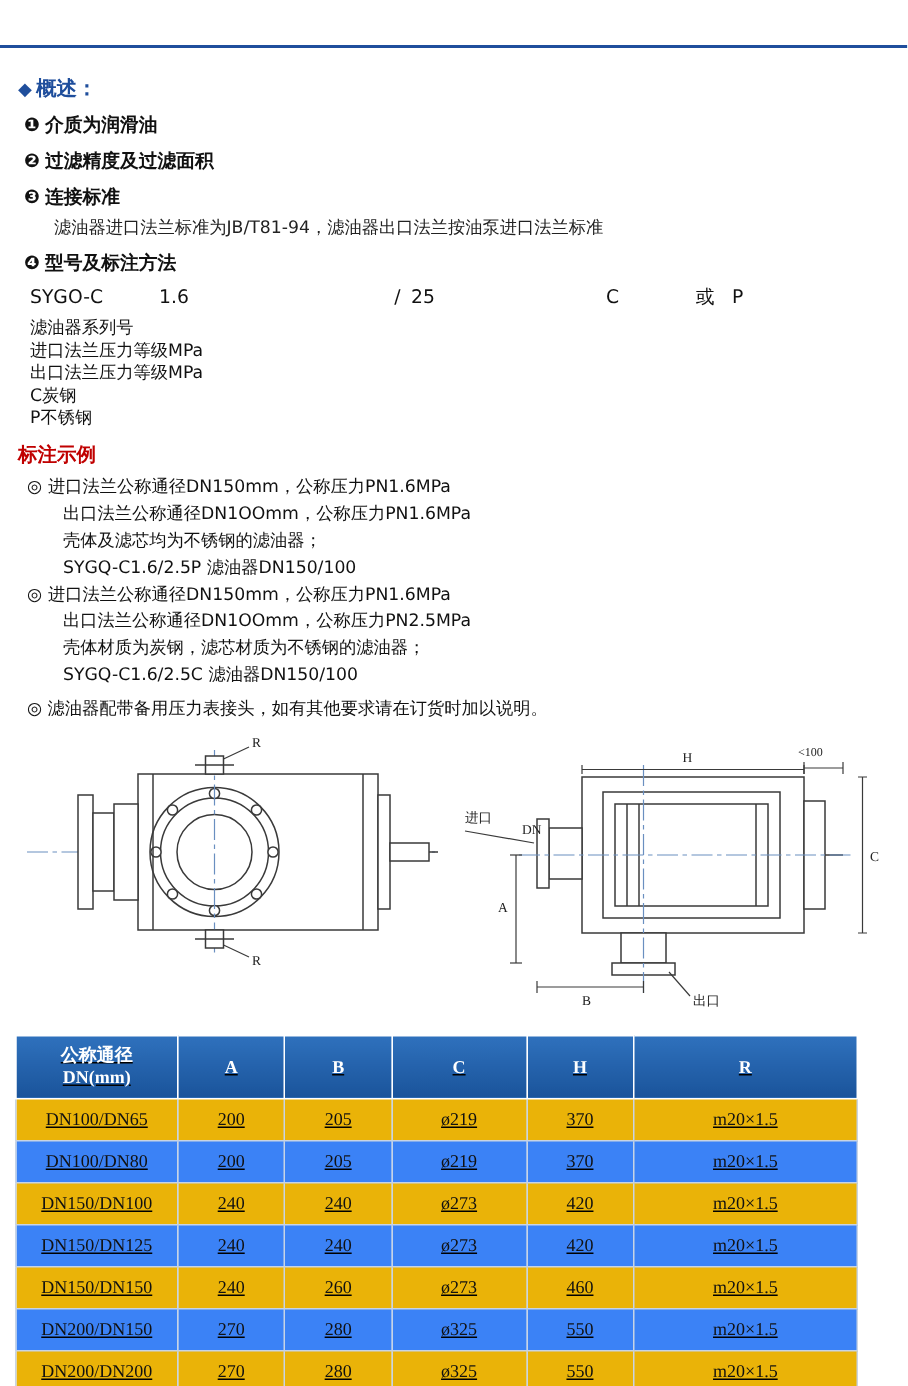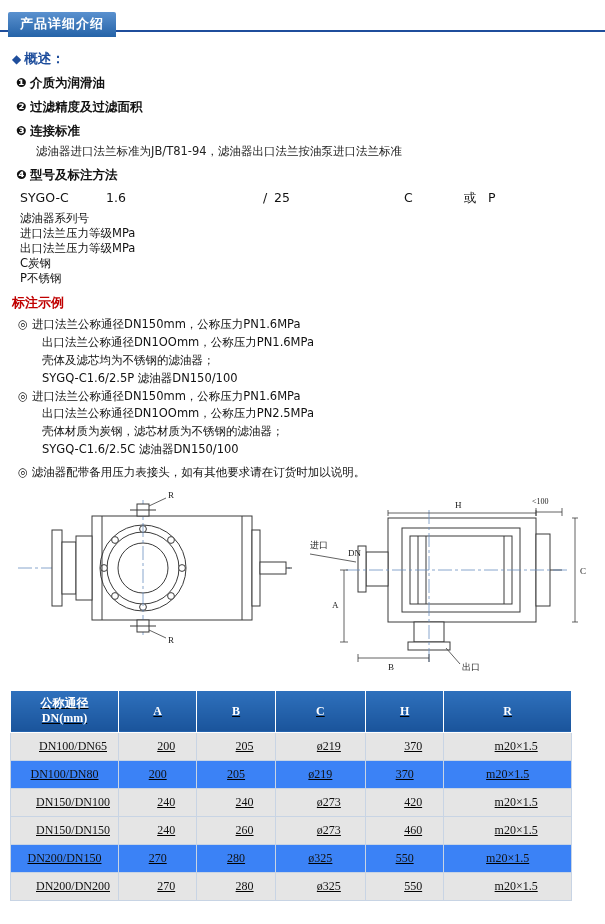--- a/index.html
+++ b/index.html
@@ -144,32 +144,31 @@
     text-align: center;
     line-height: 1.3;
   }
   table.spec th.first { width: 108px; }
   table.spec td {
     border: 1px solid #c8d4e4;
     text-align: center;
     padding: 6px 2px;
     color: #111;
   }
-  table.spec tr.odd td { background: #e5e5e5; padding-left: 19px; }
+  table.spec tr.odd td { background: #eab308; }
   table.spec tr.even td { background: #3b82f6; }
   table.spec td.name { font-family: "Liberation Serif", "DejaVu Serif", serif; }
 </style>
 </head>
 <body>
 
 <div class="page">
 
   <div class="header">
     <div class="header-rule"></div>
-    <div class="header-tab">产品详细介绍</div>
   </div>
 
   <div class="content">
 
     <div class="sec-title">
       <span class="dia">◆</span><span>概述：</span>
     </div>
 
     <div class="item">
       <span class="num">❶</span><span>介质为润滑油</span>
@@ -379,20 +378,28 @@
           <td>m20×1.5</td>
         </tr>
         <tr class="odd">
           <td class="name">DN150/DN100</td>
           <td>240</td>
           <td>240</td>
           <td>ø273</td>
           <td>420</td>
           <td>m20×1.5</td>
         </tr>
+        <tr class="even">
+          <td class="name">DN150/DN125</td>
+          <td>240</td>
+          <td>240</td>
+          <td>ø273</td>
+          <td>420</td>
+          <td>m20×1.5</td>
+        </tr>
         <tr class="odd">
           <td class="name">DN150/DN150</td>
           <td>240</td>
           <td>260</td>
           <td>ø273</td>
           <td>460</td>
           <td>m20×1.5</td>
         </tr>
         <tr class="even">
           <td class="name">DN200/DN150</td>

